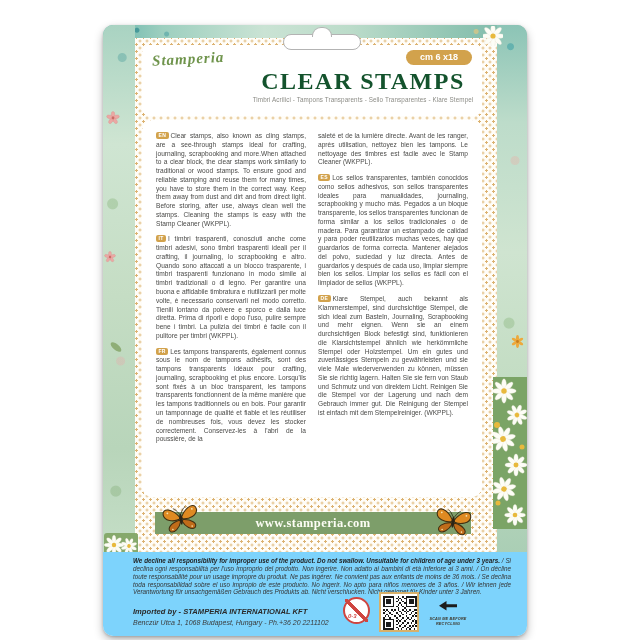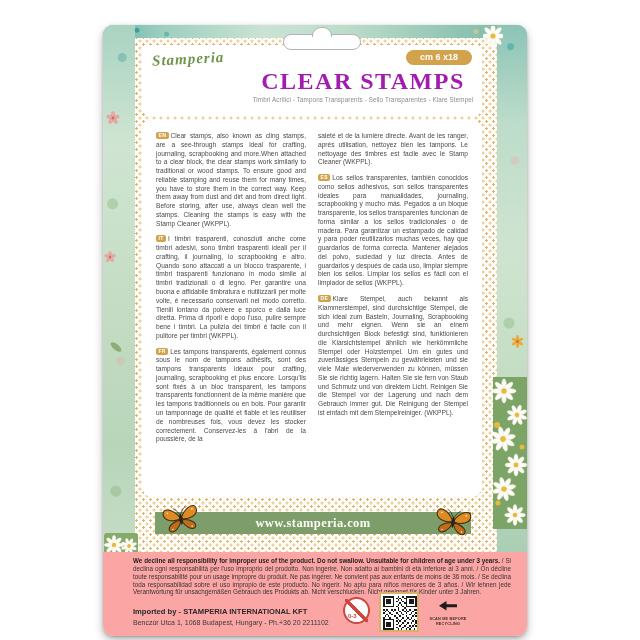--- a/index.html
+++ b/index.html
@@ -48,43 +48,43 @@
     letter-spacing:1px;color:#3d5531;line-height:14px;}
   .logo-art{font-family:"Liberation Serif",serif;font-style:italic;font-size:12px;
     color:#7fa052;line-height:10px;margin-top:-1px;}
   .logo-stamperia{font-family:"Liberation Serif",serif;font-style:italic;font-weight:bold;
     font-size:15px;color:#6f944c;margin-top:2px;margin-left:2px;letter-spacing:1px;
     transform:rotate(-3deg);}
   .title-wrap{position:absolute;left:108px;right:6px;top:2px;text-align:center;}
   .size-pill{position:absolute;top:3px;right:4px;width:66px;height:15px;line-height:15px;
     background:#d2a24c;color:#fff;font-size:9px;font-weight:bold;text-align:center;
     border-radius:8px;}
-  .title{font-family:"Liberation Serif",serif;font-size:24px;font-weight:bold;color:#a21caf;
+  .title{font-family:"Liberation Serif",serif;font-size:24px;font-weight:bold;color:#14532d;
     letter-spacing:1.5px;margin:0;padding-top:22px;line-height:24px;white-space:nowrap;}
   .subtitle{font-size:6.3px;color:#8c8c86;margin-top:3px;white-space:nowrap;letter-spacing:.1px;}
   
   .body-box{position:absolute;left:39px;top:95px;width:340px;height:377px;background:#fff;
     border-radius:10px;z-index:4;box-sizing:border-box;padding:12px 14px;display:flex;gap:12px;}
   .col{flex:1;font-size:6.6px;line-height:1.33;color:#4a4a48;text-align:justify;}
   .col p{margin:0 0 7px 0;}
   .lang-badge{display:inline-block;background:#d2a24c;color:#fff;font-size:5px;font-weight:bold;
     line-height:7px;padding:0 2.5px;border-radius:2px;margin-right:2px;vertical-align:1px;
     letter-spacing:.3px;}
   .lang-badge:empty{display:none;}
   
   .banner{position:absolute;left:52px;top:487px;width:316px;height:22px;background:#7d9e6a;
     z-index:4;display:flex;align-items:center;justify-content:center;}
   .banner-text{font-family:"Liberation Serif",serif;font-weight:bold;font-size:12.5px;
     color:#fdfdf5;letter-spacing:.4px;}
   .butterfly{position:absolute;z-index:5;width:44px;height:32px;}
   .butterfly.bl{left:56px;top:478px;transform:rotate(-10deg);}
   .butterfly.br{left:328px;top:481px;transform:rotate(8deg) scaleX(-1);}
   
-  .bottom{position:absolute;left:0;bottom:0;width:100%;height:84px;background:#fca5a5;
-    border-radius:0 0 10px 10px;box-sizing:border-box;padding:5px 16px 0 30px;z-index:5;}
+  .bottom{position:absolute;left:0;bottom:0;width:100%;height:84px;background:#7dd3fc;
+    border-radius:0 0 10px 10px;box-sizing:border-box;padding:5px 16px 0 30px;z-index:5;font-style:italic;}
   .warning{font-size:6.3px;line-height:1.25;color:#343434;text-align:justify;margin:0;}
   .warning b{color:#1d1d1d;}
   .importer{position:absolute;left:30px;top:55px;width:210px;}
   .imp-name{font-size:7.6px;font-weight:bold;color:#2a2a2a;}
   .imp-addr{font-size:7px;color:#3a3a3a;margin-top:2.5px;}
   .age-icon{position:absolute;left:240px;top:45px;width:27px;height:27px;
     border:2px solid #cf4540;border-radius:50%;box-sizing:border-box;background:#fff;}
   .age-icon::before{content:"";position:absolute;inset:0;
     background:linear-gradient(45deg,transparent 45%,#cf4540 45% 55%,transparent 55%);}
   .age-num{position:absolute;left:3px;bottom:3px;font-size:6px;font-weight:bold;color:#cf4540;}

